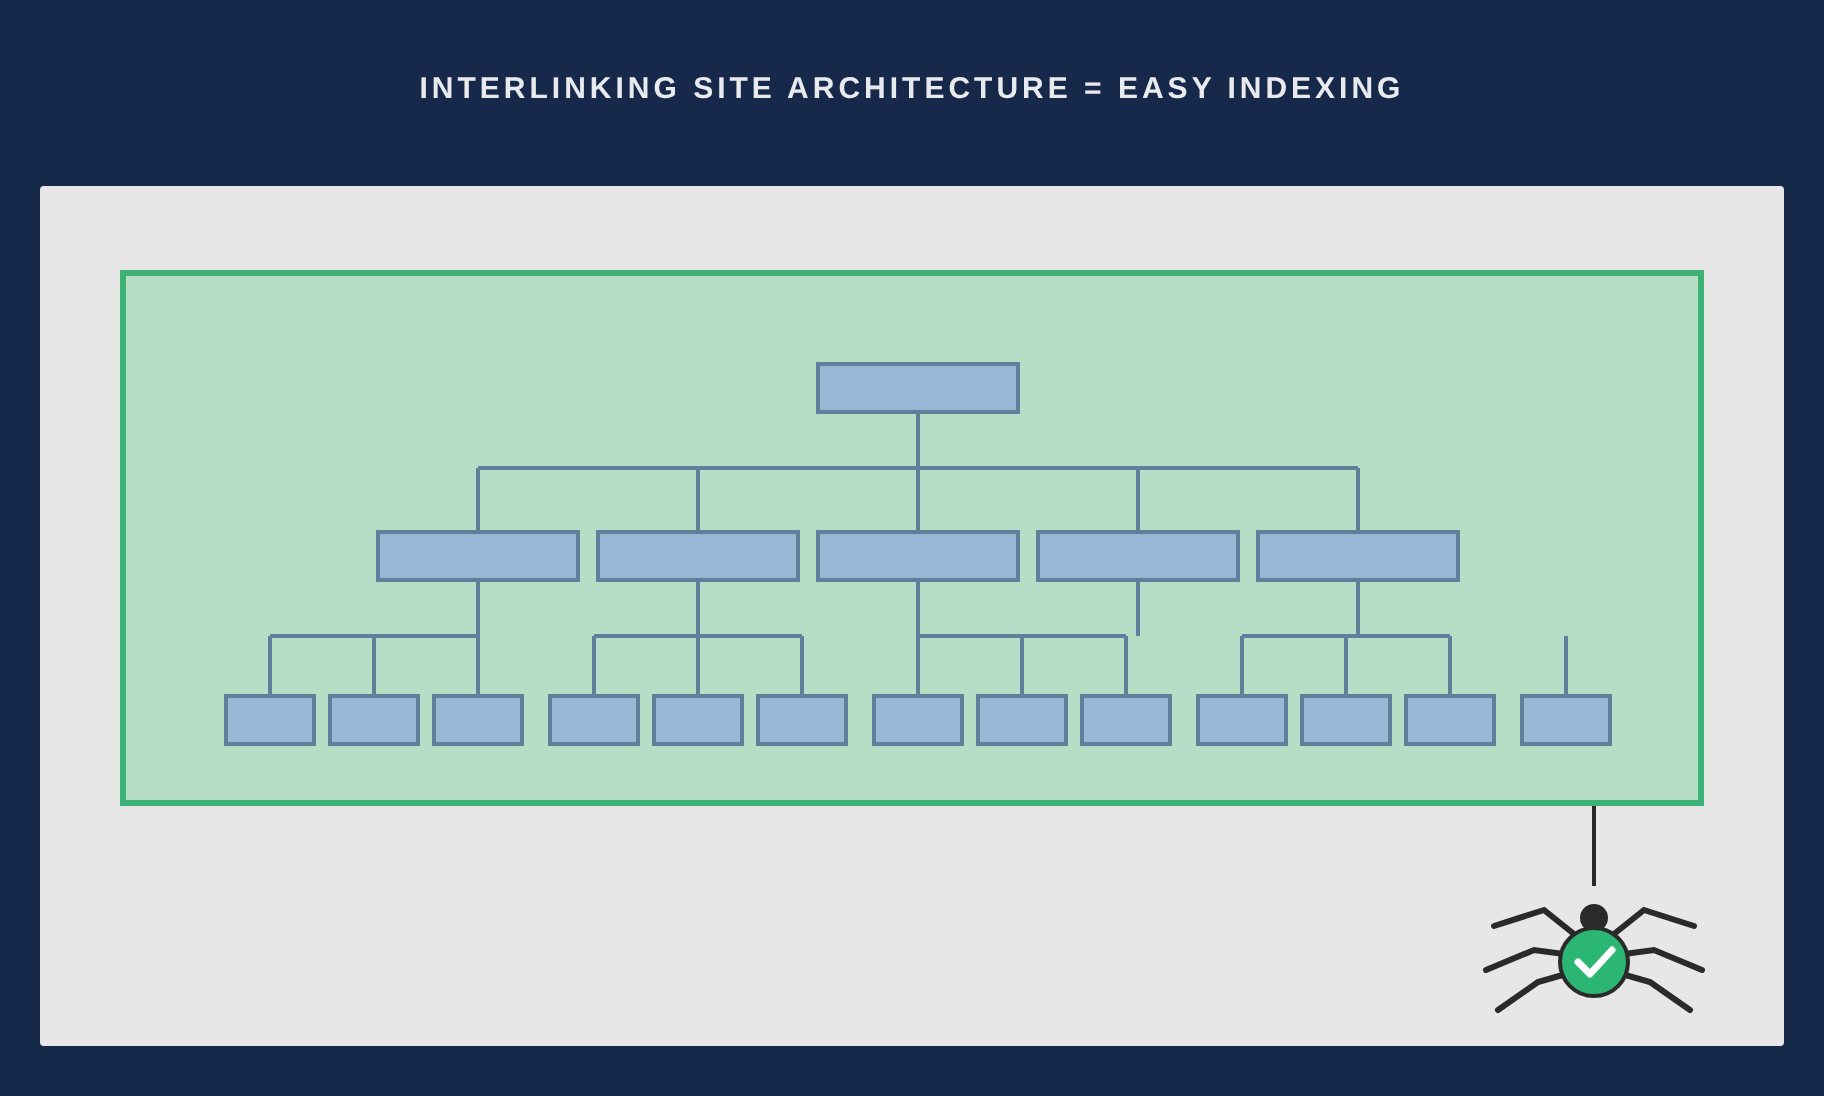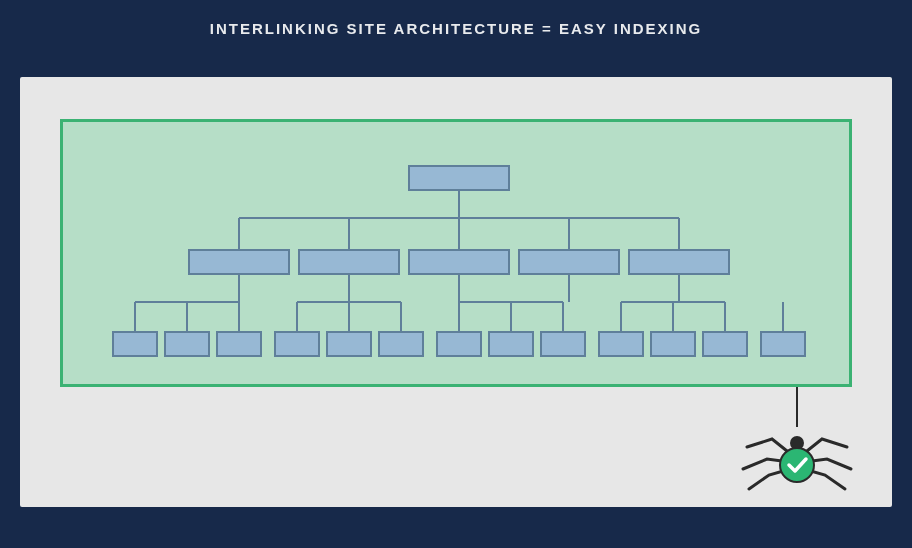--- a/index.html
+++ b/index.html
@@ -8,21 +8,21 @@
       height: 548px;
       background: #17294a;
       font-family: Arial, Helvetica, sans-serif;
       overflow: hidden;
     }
     .title {
       text-align: center;
       color: #e8eaed;
       font-size: 15px;
       letter-spacing: 2px;
-      padding-top: 20px;
+      padding-top: 36px;
       font-weight: 600;
     }
     .card {
       background: #e7e7e7;
       margin: 40px 20px 0 20px;
       height: 430px;
       border-radius: 2px;
       position: relative;
     }
     .box {

